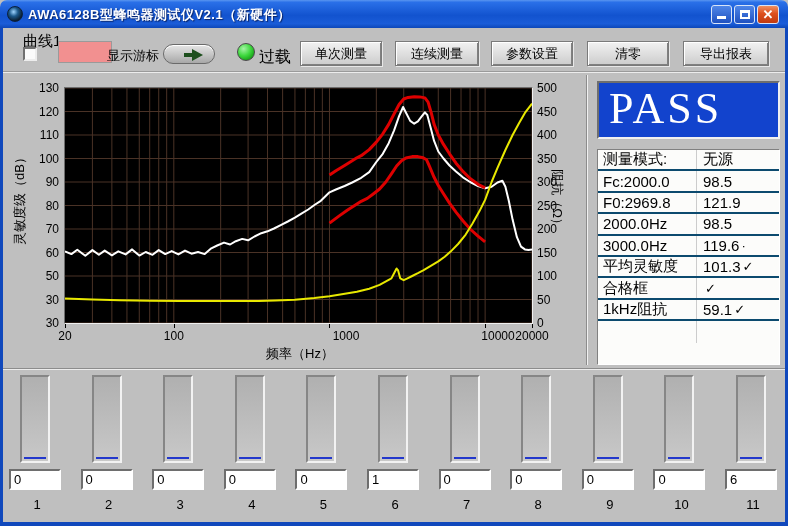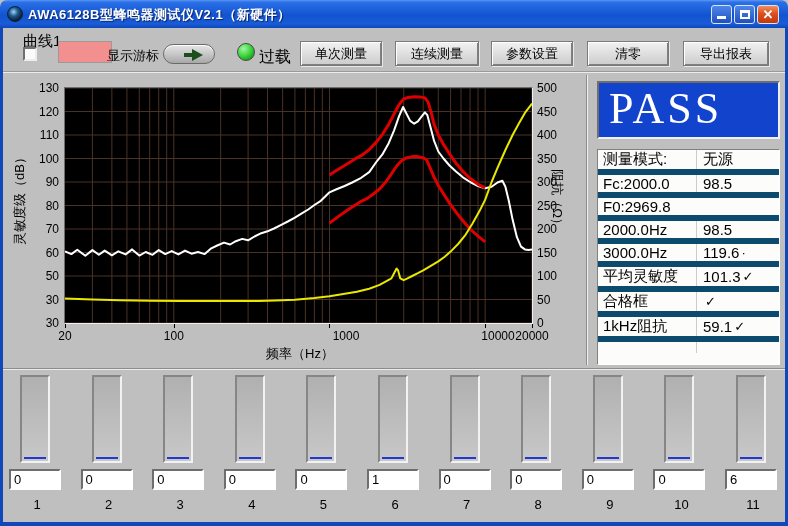--- a/index.html
+++ b/index.html
@@ -67,21 +67,21 @@
     border-left:1px solid #8c8c8c; border-right:1px solid #f0f0f0; }
 
   
   #pass-box { position:absolute; left:594px; top:8px; width:183px; height:58px; background:#1243cd;
     border:2px solid; border-color:#6e6e6e #f0f0f0 #f0f0f0 #6e6e6e;
     color:#fff; font-family:"Liberation Serif", serif; font-size:44px; line-height:52px;
     padding-left:10px; letter-spacing:3px; }
   #result-table { position:absolute; left:594px; top:76px; width:183px; height:216px; background:#fcfcfa;
     border:1px solid; border-color:#808080 #ffffff #ffffff #808080;
     display:grid; grid-template-rows:repeat(10,1fr); }
-  .r-row { display:flex; border-bottom:6px solid #0c4a6e; font-size:15px; color:#000; align-items:center; }
+  .r-row { display:flex; border-bottom:2px solid #0c4a6e; font-size:15px; color:#000; align-items:center; }
   .r-row:last-child { border-bottom:none; }
   .r-label { width:98px; padding-left:5px; white-space:nowrap; overflow:hidden; }
   .r-value { flex:1; border-left:1px solid #cccccc; padding-left:6px; white-space:nowrap; align-self:stretch; display:flex; align-items:center; }
   .r-mark { font-size:13px; margin-left:2px; }
 
   
   #bottom-section { position:absolute; left:3px; top:368px; width:782px; height:154px;
     border-top:1px solid #8c8c8c; box-shadow:inset 0 1px 0 #ececec; }
   .slot { position:absolute; top:0; width:66px; height:150px; }
   .slot-bar { position:absolute; left:16px; top:6px; width:30px; height:88px;
@@ -230,20 +230,23 @@
           </div>
         </div>
         <div class="r-row">
           <div class="r-label">Fc:2000.0</div>
           <div class="r-value">
             <span>98.5</span>
           </div>
         </div>
         <div class="r-row">
           <div class="r-label">F0:2969.8</div>
+          <div class="r-value">
+            <span>121.9</span>
+          </div>
         </div>
         <div class="r-row">
           <div class="r-label">2000.0Hz</div>
           <div class="r-value">
             <span>98.5</span>
           </div>
         </div>
         <div class="r-row">
           <div class="r-label">3000.0Hz</div>
           <div class="r-value">

